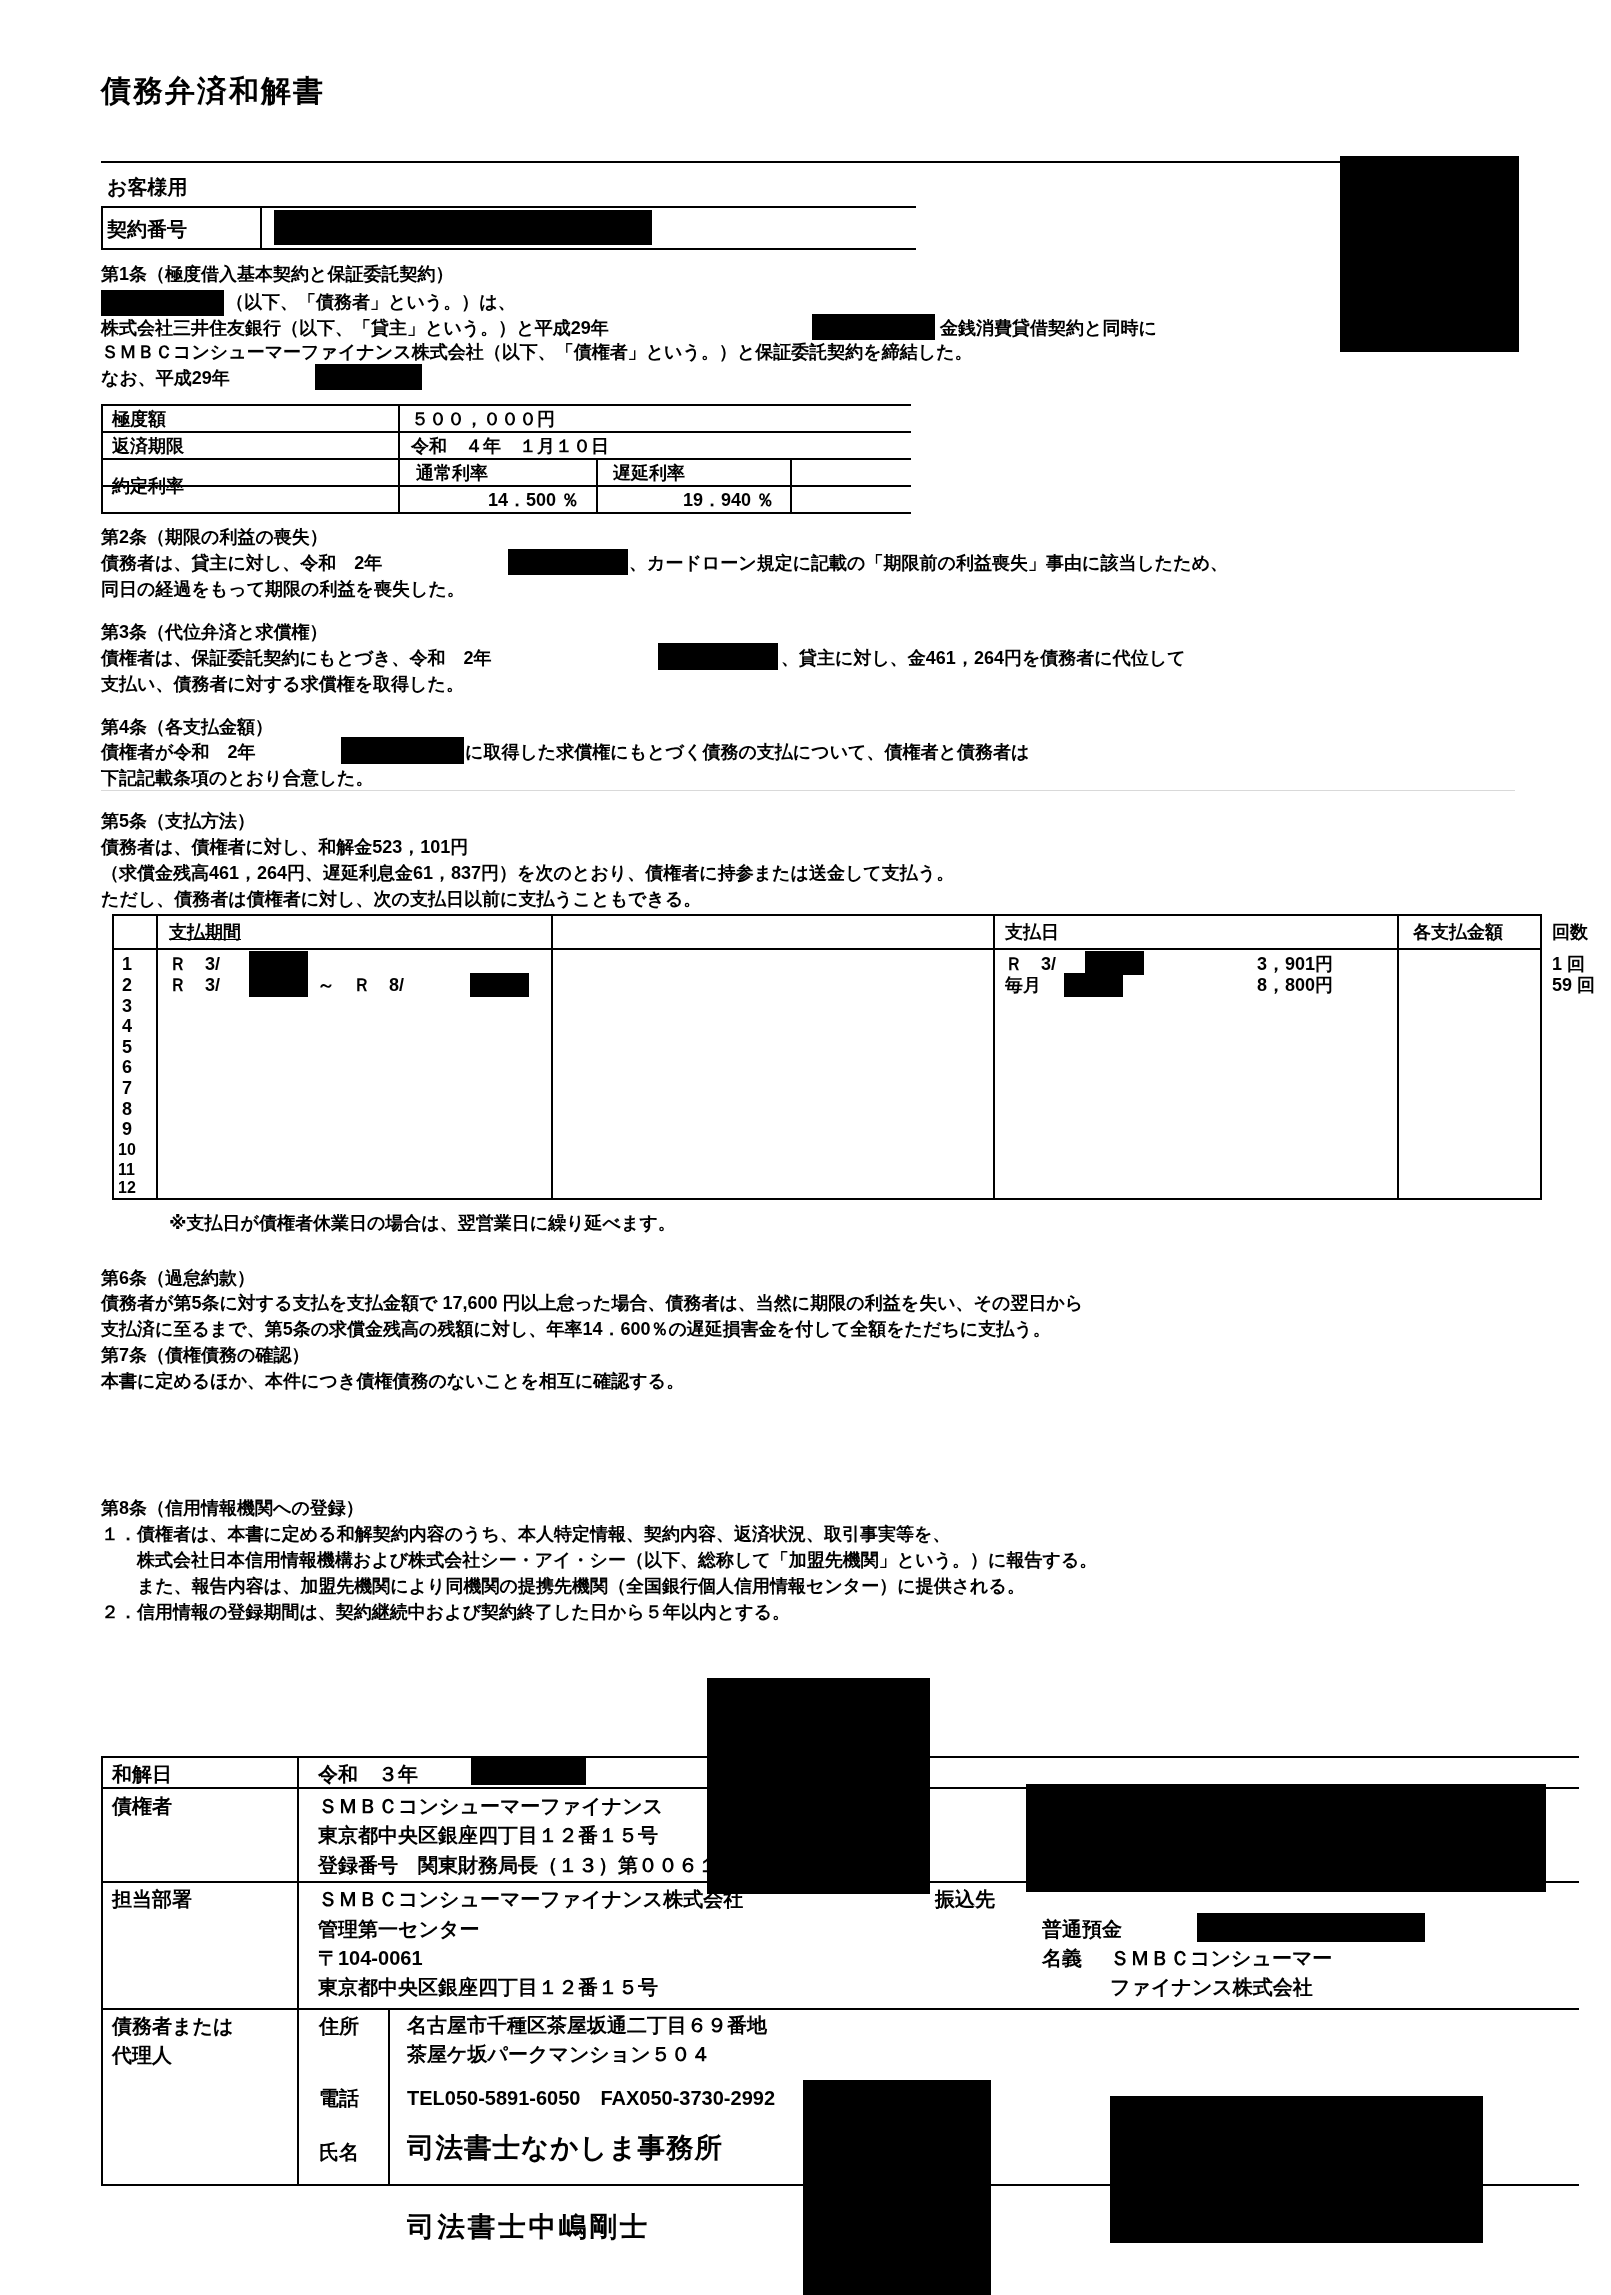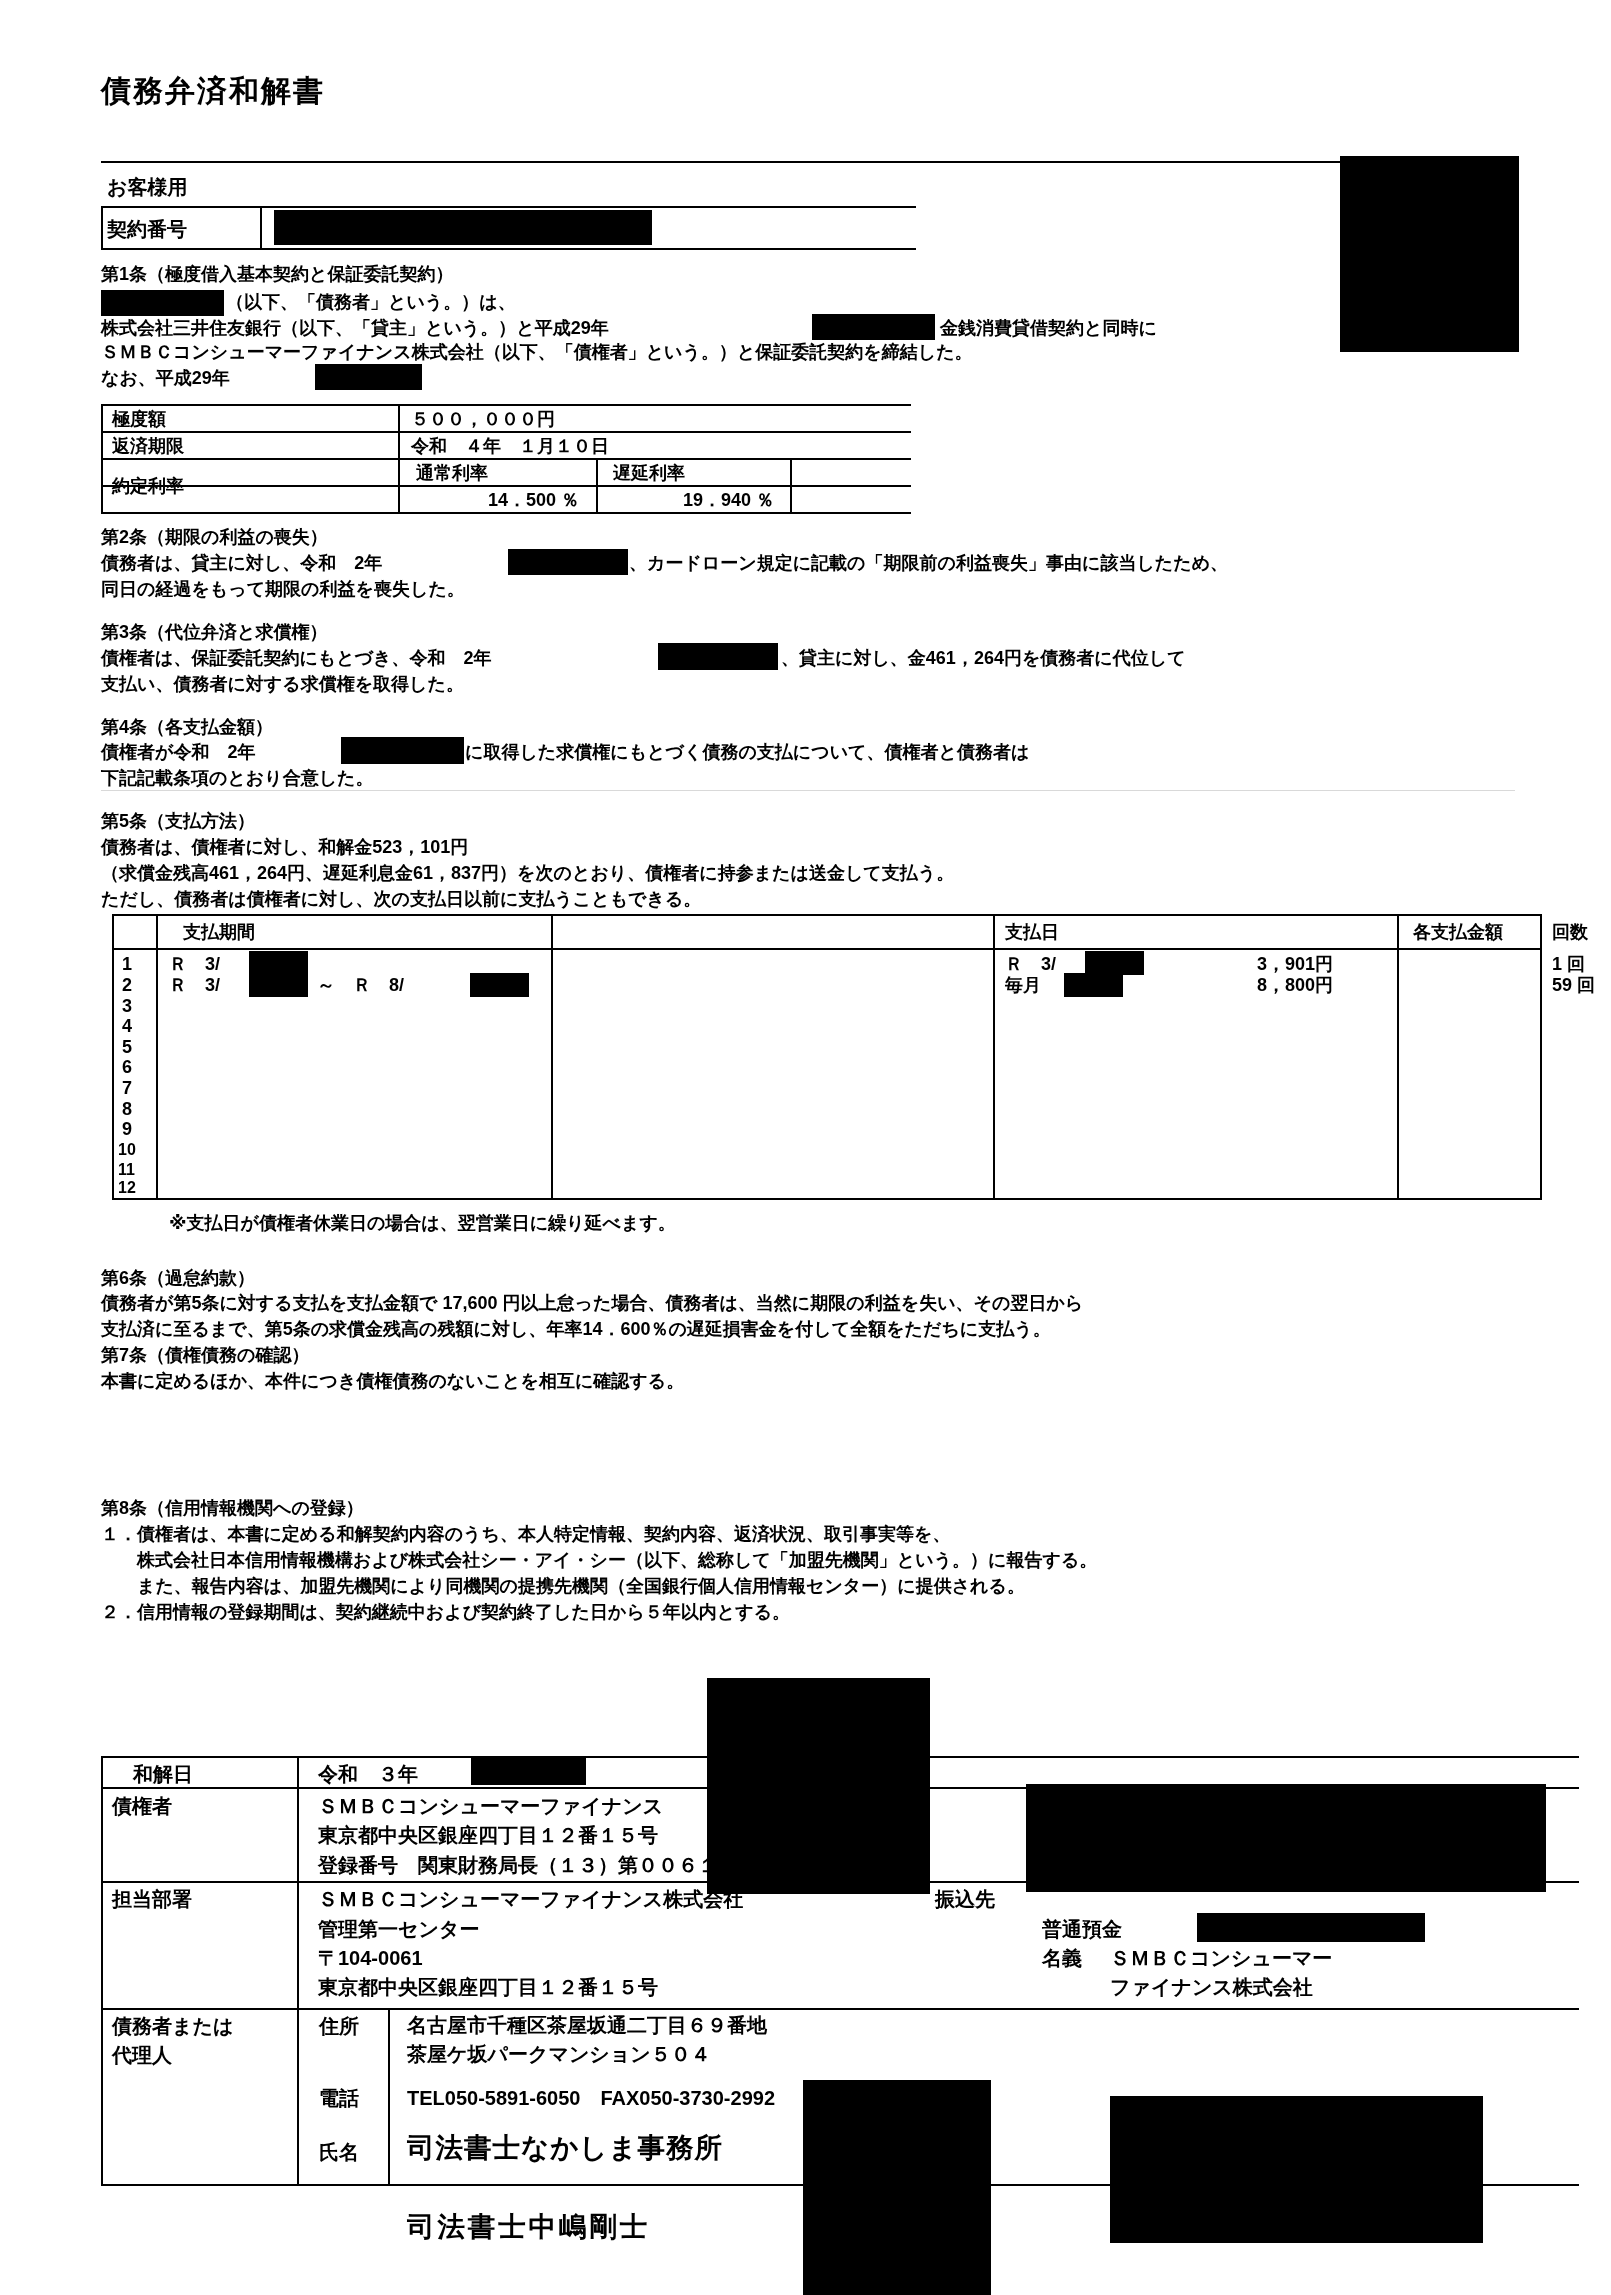--- a/index.html
+++ b/index.html
@@ -102,21 +102,21 @@
   <div class="hl" style="left:112px;top:914px;width:1430px;"></div>
   <div class="hl" style="left:112px;top:948px;width:1430px;"></div>
   <div class="hl" style="left:112px;top:1198px;width:1430px;"></div>
   <div class="vl" style="left:112px;top:914px;height:285px;"></div>
   <div class="vl" style="left:156px;top:914px;height:285px;"></div>
   <div class="vl" style="left:551px;top:914px;height:285px;"></div>
   <div class="vl" style="left:993px;top:914px;height:285px;"></div>
   <div class="vl" style="left:1397px;top:914px;height:285px;"></div>
   <div class="vl" style="left:1540px;top:914px;height:285px;"></div>
 
-  <div class="t f36 b" style="left:183px;top:921px;">支払期間</div>
+  <div class="t f36 b" style="left:169px;top:921px;text-decoration:underline;">支払期間</div>
   <div class="t f36 b" style="left:1005px;top:921px;">支払日</div>
   <div class="t f36 b" style="left:1005px;top:921px;opacity:0;"></div>
 
   <div class="t f36 b" style="left:1413px;top:921px;">各支払金額</div>
   <div class="t f36 b" style="left:1552px;top:921px;">回数</div>
 
   <div class="t f36 b" style="left:122px;top:953px;">1</div>
   <div class="t f36 b" style="left:122px;top:974px;">2</div>
   <div class="t f36 b" style="left:122px;top:995px;">3</div>
   <div class="t f36 b" style="left:122px;top:1015px;">4</div>
@@ -162,21 +162,21 @@
 
   <div class="hl" style="left:101px;top:1756px;width:1478px;"></div>
   <div class="hl" style="left:101px;top:1787px;width:1478px;"></div>
   <div class="hl" style="left:101px;top:1881px;width:1478px;"></div>
   <div class="hl" style="left:101px;top:2008px;width:1478px;"></div>
   <div class="hl" style="left:101px;top:2184px;width:1478px;"></div>
   <div class="vl" style="left:101px;top:1756px;height:428px;"></div>
   <div class="vl" style="left:297px;top:1756px;height:428px;"></div>
   <div class="vl" style="left:388px;top:2008px;height:176px;"></div>
 
-  <div class="t f40 b" style="left:112px;top:1761px;margin-left:21px;">和解日</div>
+  <div class="t f40 b" style="left:112px;top:1761px;">和解日</div>
   <div class="t f40 b" style="left:318px;top:1761px;">令和　３年</div>
   <div class="rd" style="left:471px;top:1758px;width:115px;height:27px;"></div>
 
   <div class="t f40 b" style="left:112px;top:1793px;">債権者</div>
   <div class="t f40 b" style="left:318px;top:1793px;">ＳＭＢＣコンシューマーファイナンス</div>
   <div class="t f40 b" style="left:318px;top:1822px;">東京都中央区銀座四丁目１２番１５号</div>
   <div class="t f40 b" style="left:318px;top:1852px;">登録番号　関東財務局長（１３）第００６１５号</div>
 
   <div class="rd" style="left:707px;top:1678px;width:223px;height:216px;"></div>
   <div class="rd" style="left:1026px;top:1784px;width:520px;height:108px;"></div>

